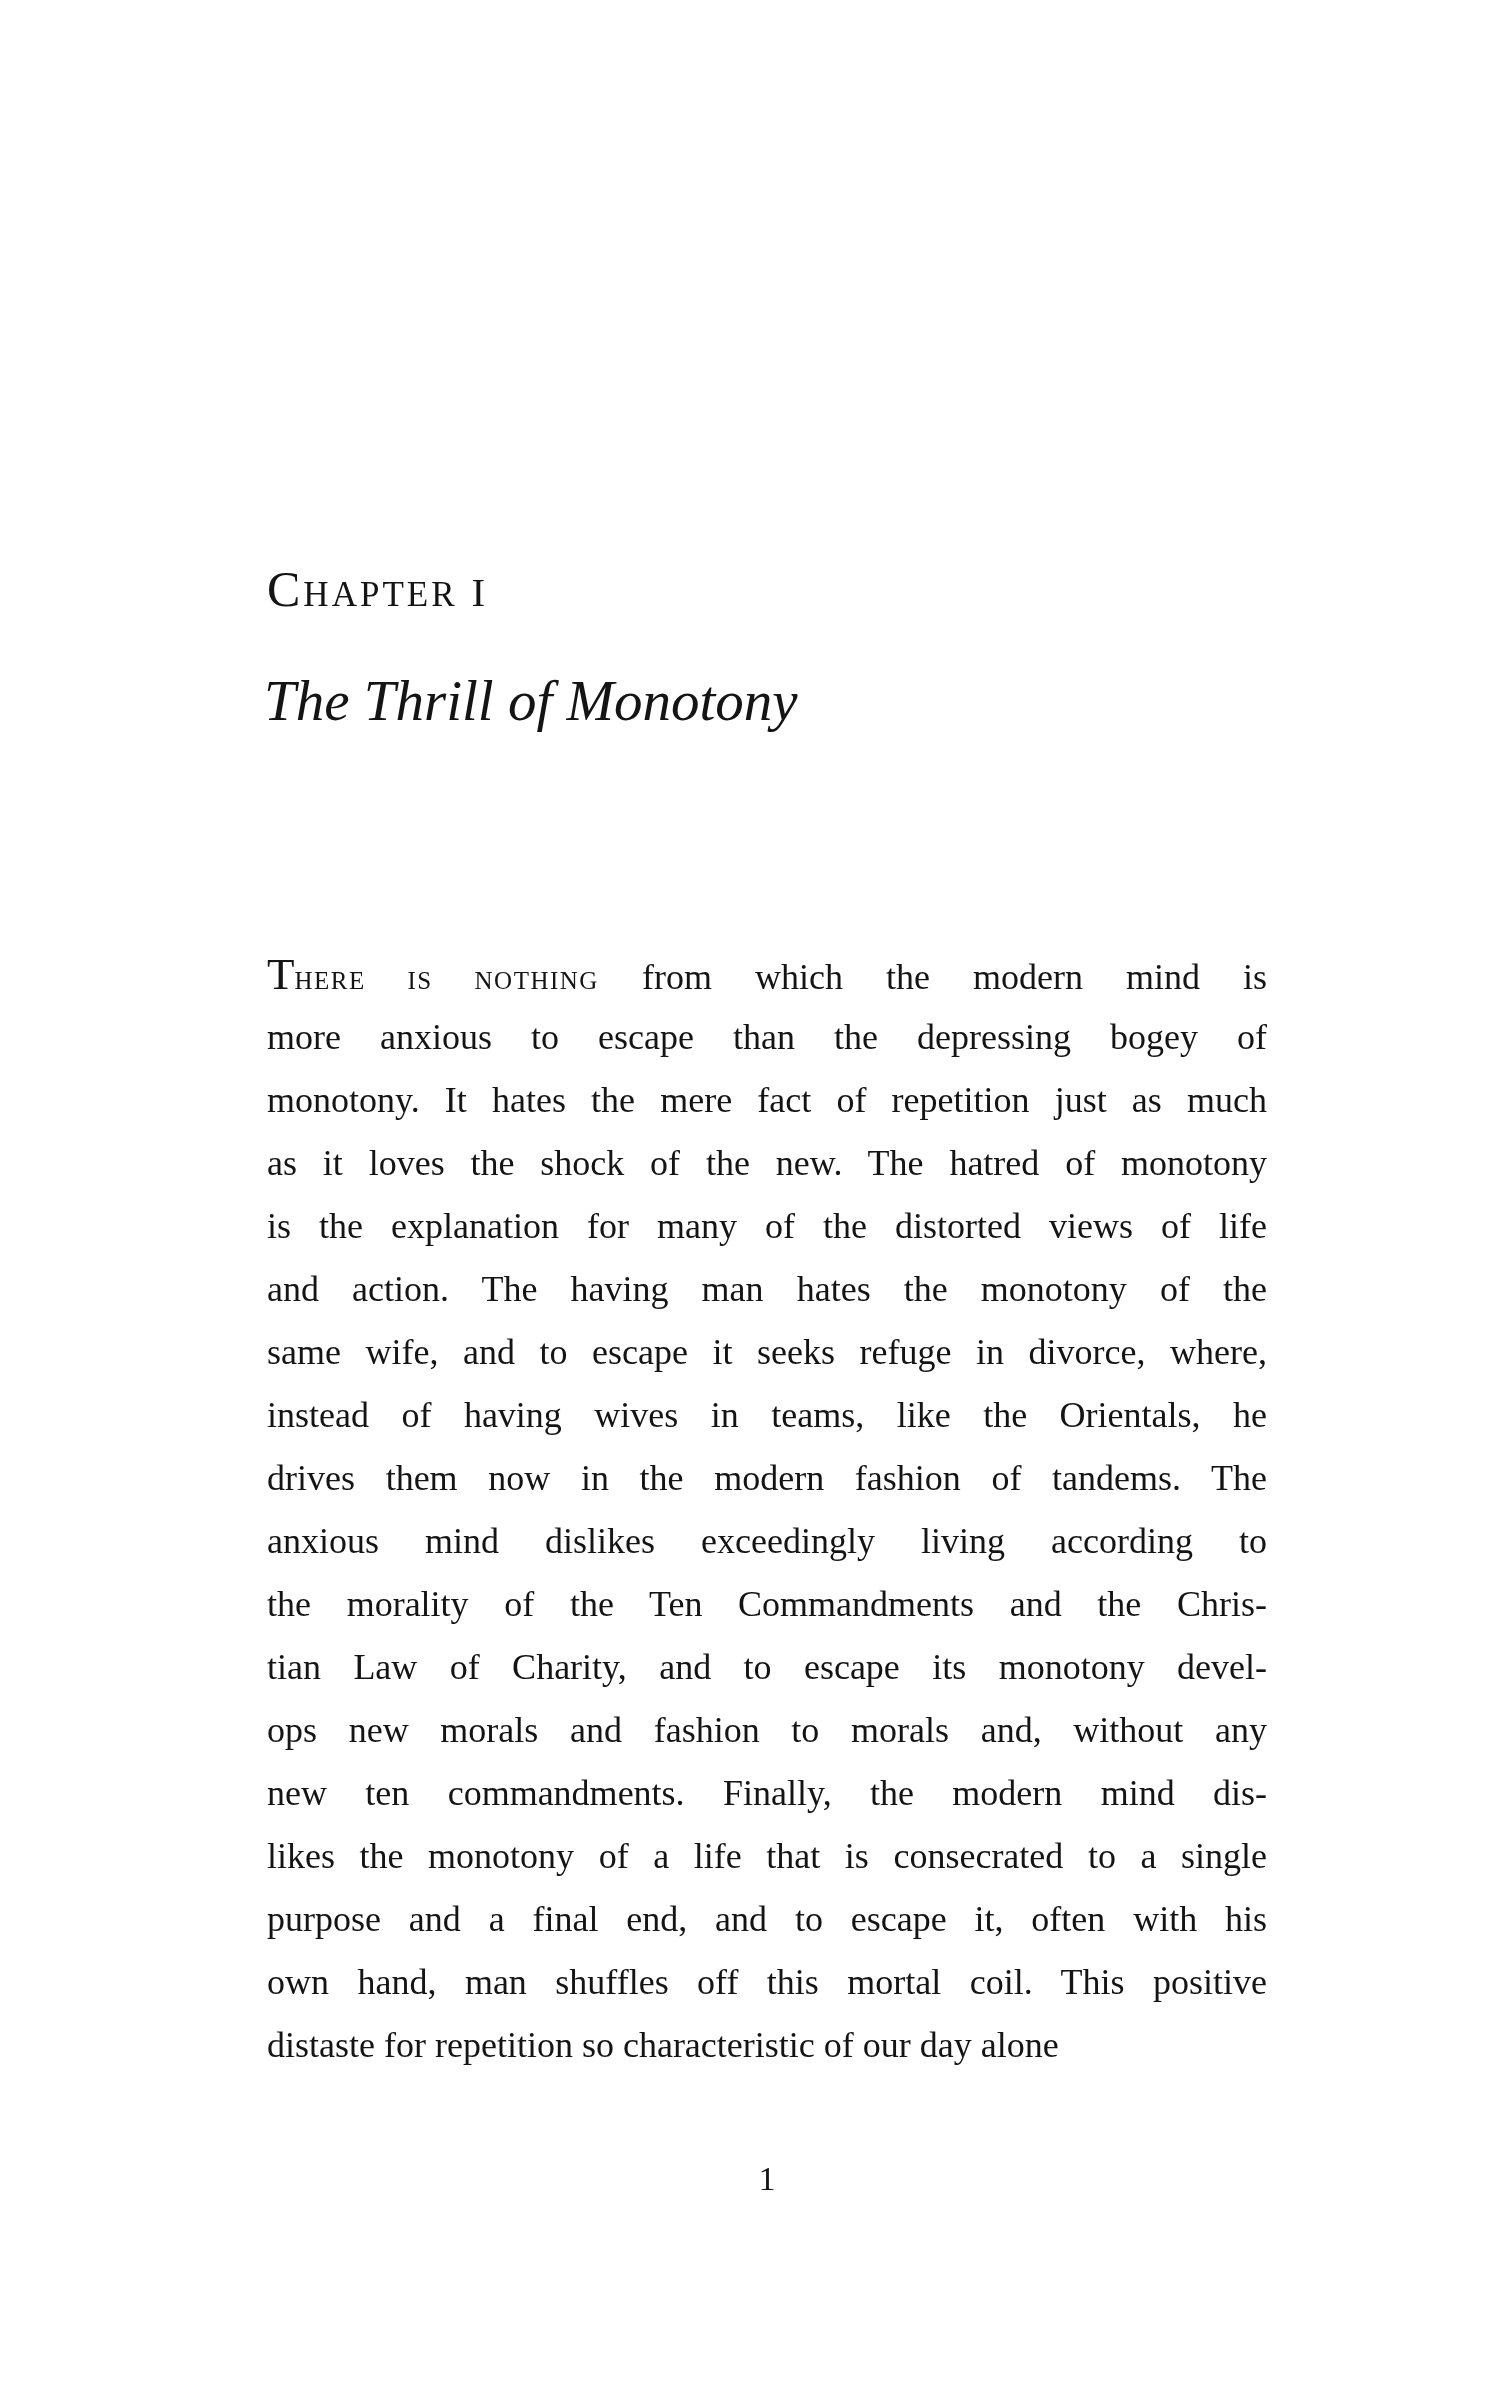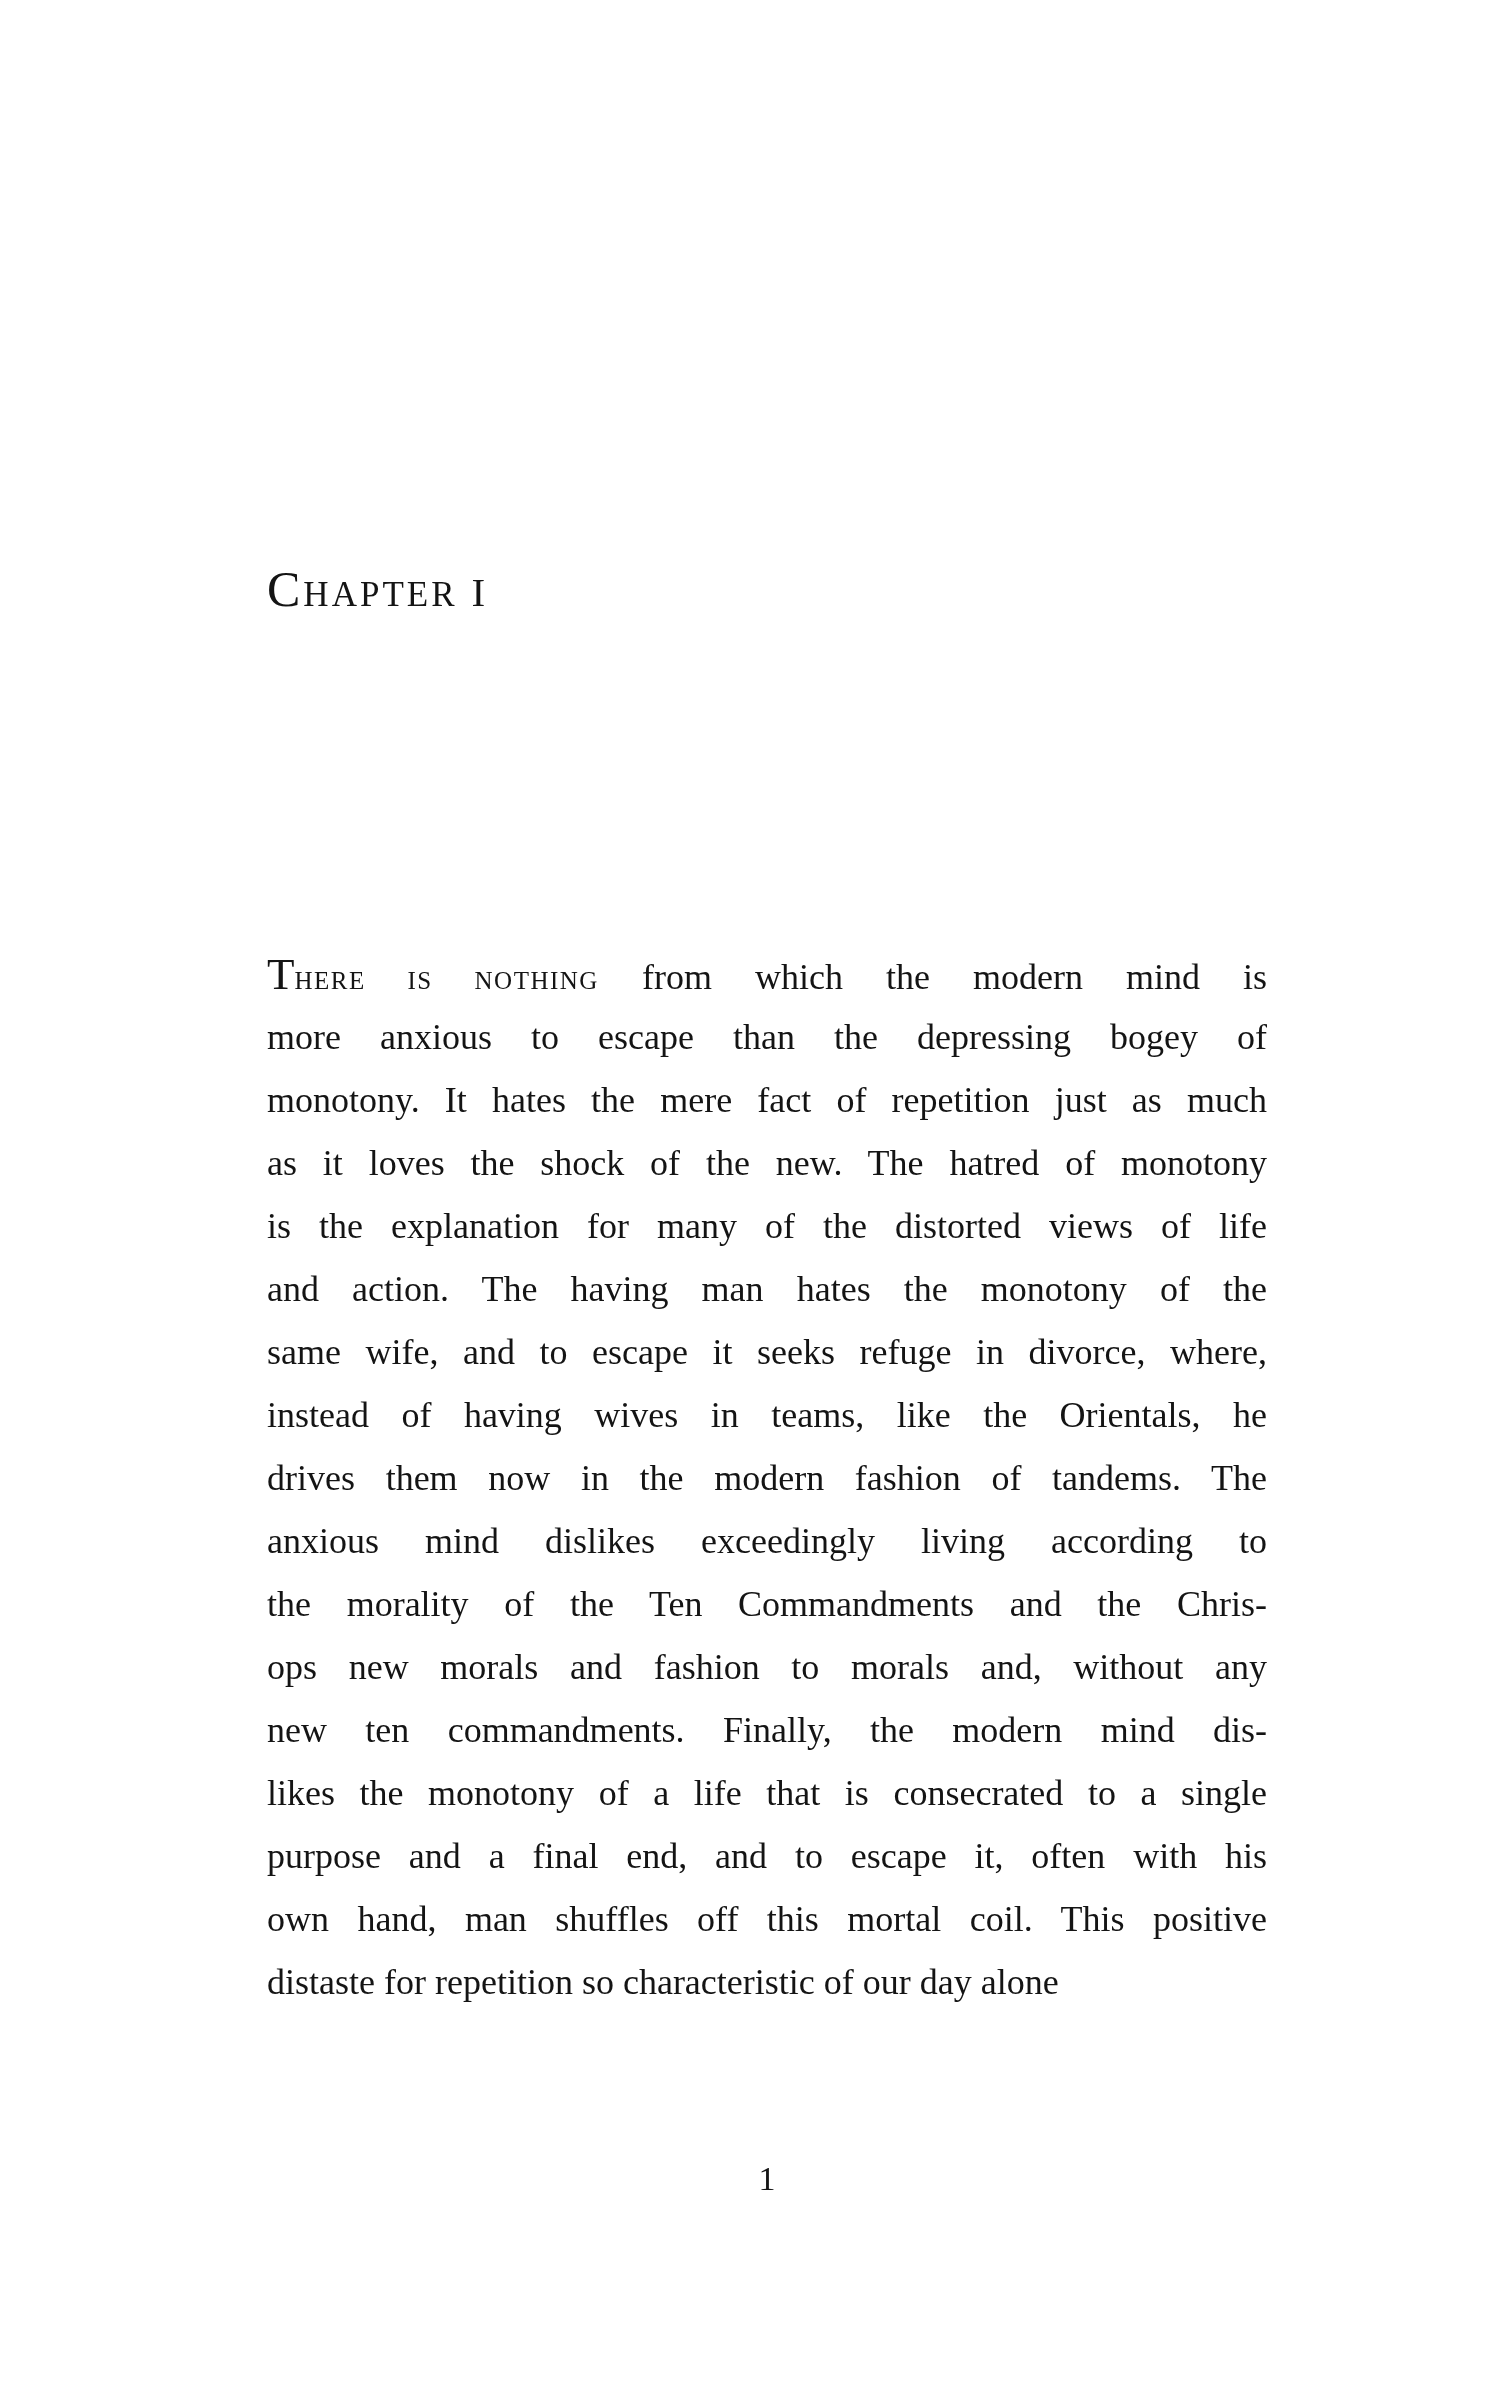--- a/index.html
+++ b/index.html
@@ -75,34 +75,36 @@
     font-size: 34px;
   }
 </style>
 </head>
 <body>
 
 <div class="page">
 
   <div class="chapter-heading"><span class="chapter-initial">C</span><span class="chapter-rest">hapter</span><span class="chapter-numeral">I</span></div>
 
+  <h1 class="chapter-title">The Thrill of Monotony</h1>
 
   <div class="body-block">
     <div class="line"><span class="lead-initial">T</span><span class="lead-smallcaps">here is nothing</span><span> from which the modern mind is</span></div>
     <div>
         <div class="line">more anxious to escape than the depressing bogey of</div>
         <div class="line">monotony. It hates the mere fact of repetition just as much</div>
         <div class="line">as it loves the shock of the new. The hatred of monotony</div>
         <div class="line">is the explanation for many of the distorted views of life</div>
         <div class="line">and action. The having man hates the monotony of the</div>
         <div class="line">same wife, and to escape it seeks refuge in divorce, where,</div>
         <div class="line">instead of having wives in teams, like the Orientals, he</div>
         <div class="line">drives them now in the modern fashion of tandems. The</div>
         <div class="line">anxious mind dislikes exceedingly living according to</div>
         <div class="line">the morality of the Ten Commandments and the Chris-</div>
+        <div class="line">tian Law of Charity, and to escape its monotony devel-</div>
         <div class="line">ops new morals and fashion to morals and, without any</div>
         <div class="line">new ten commandments. Finally, the modern mind dis-</div>
         <div class="line">likes the monotony of a life that is consecrated to a single</div>
         <div class="line">purpose and a final end, and to escape it, often with his</div>
         <div class="line">own hand, man shuffles off this mortal coil. This positive</div>
         <div class="line last">distaste for repetition so characteristic of our day alone</div>
       </div>
   </div>
 
   <div class="page-number">1</div>

